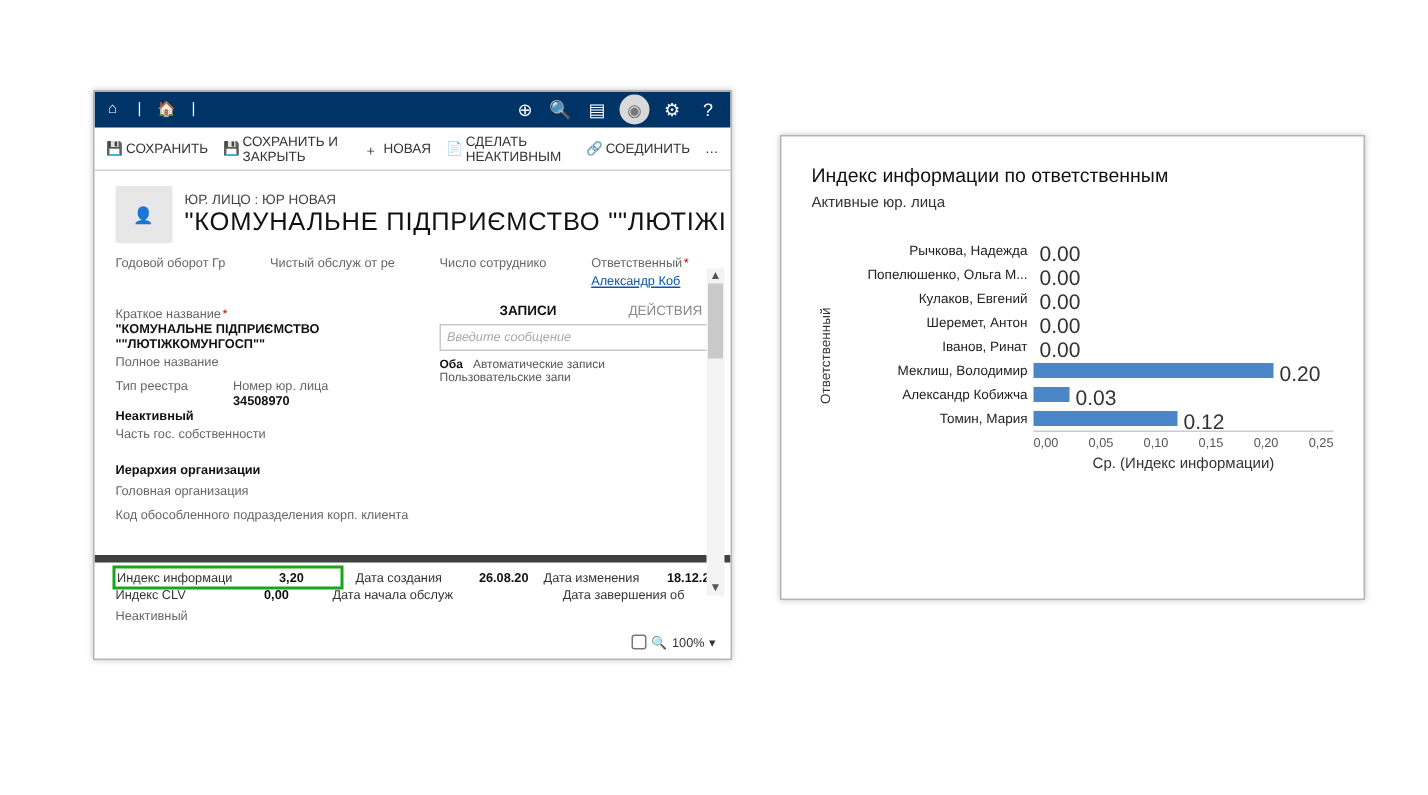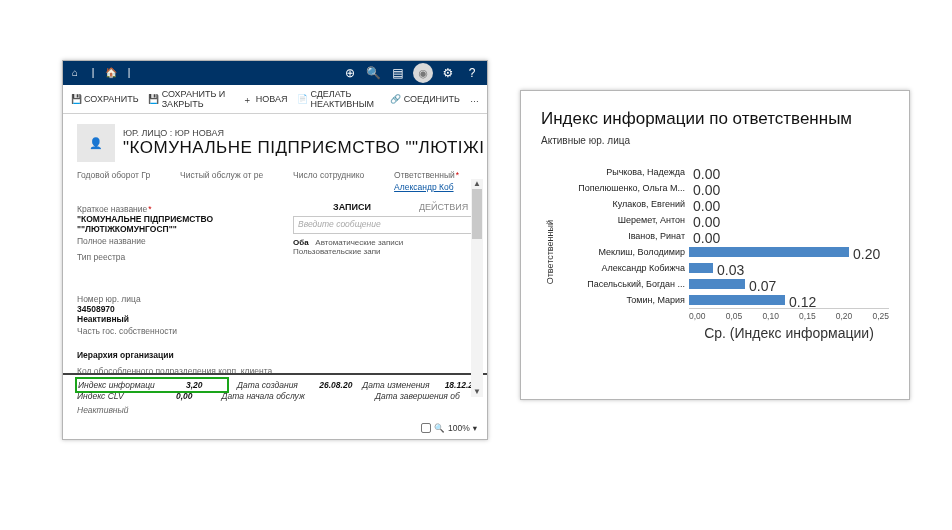--- a/index.html
+++ b/index.html
@@ -26,59 +26,59 @@
   .crm-fields { padding: 4px 14px; display: grid; grid-template-columns: repeat(4, auto); gap: 2px 16px; font-size: 8.5px; color:#666; }
   .crm-fields .lbl { white-space: nowrap; }
   .crm-fields .val { color:#0b57a4; text-decoration: underline; }
   .crm-fields .req::after { content:"*"; color:#c00; margin-left:1px; }
 
   .crm-body { display: flex; padding: 6px 14px 0 14px; gap: 20px; flex: 1; overflow: hidden; }
   .crm-left { flex: 1; font-size: 8.5px; color:#333; }
   .crm-left .section-label { color:#666; margin-top: 2px; }
   .crm-left .req::after { content:"*"; color:#c00; margin-left:1px; }
   .crm-left .bold { font-weight: 600; color:#111; }
-  .crm-left .row { display:flex; gap:30px; margin-top:4px;flex-direction:column; }
+  .crm-left .row { display:flex; gap:30px; margin-top:4px; }
   .crm-left .col { display:flex; flex-direction:column; }
   .crm-left .hier { font-weight:600; margin-top:14px; color:#111; }
 
   .crm-right { width: 180px; font-size: 8.5px; }
   .crm-right .tabs { display:flex; gap:8px; font-size:9px; }
   .crm-right .tabs .tab { color:#888; cursor:pointer;margin-left:40px; }
   .crm-right .tabs .tab.active { color:#111; font-weight:600; }
   .crm-right .msgbox { border:1px solid #c8c8c8; margin-top:4px; height:18px; padding:2px 4px; color:#aaa; font-style:italic; }
   .crm-right .sub { margin-top:4px; color:#555; font-size:8px; }
   .crm-right .sub b { color:#111; }
   .crm-vscroll { position:absolute; right:4px; top:118px; bottom:42px; width:12px; background:#f3f3f3; }
   .crm-vscroll .thumb { position:absolute; left:1px; right:1px; top:10px; height:50px; background:#c9c9c9; }
   .crm-vscroll .arr { position:absolute; left:0; right:0; height:10px; text-align:center; font-size:8px; color:#555; }
 
-  .crm-bottom { border-top:2px solid #404040; padding: 4px 14px 6px 14px; font-size: 8.5px; font-style: italic; }
+  .crm-bottom { border-top:5px solid #404040; padding: 4px 14px 6px 14px; font-size: 8.5px; }
   .crm-bottom .brow { display:flex; gap:10px; align-items:baseline; }
   .crm-bottom .brow .lbl { width:100px; color:#333; }
   .crm-bottom .brow .val { width:40px; color:#111; }
   .crm-bottom .brow .lbl2 { width:110px; color:#333; }
   .crm-bottom .hl { outline: 2px solid #1aa51a; padding:1px 1px; }
   .crm-status { text-align:right; padding:2px 10px 4px 0; font-size:8.5px; color:#333; }
   .crm-status .badge { display:inline-flex; align-items:center; gap:3px; }
   .crm-status .dot { width:10px; height:10px; border:1px solid #777; border-radius:2px; display:inline-block; background:#fff; position:relative; }
 
   
   .card { position: absolute; left: 520px; top: 90px; width: 390px; height: 310px; border: 1px solid #b5b5b5; box-shadow: 0 0 4px rgba(0,0,0,.25); background:#fff; padding: 18px 20px 14px 20px; }
-  .card h1 { font-size: 17px; font-weight: 400; color:#111; }
+  .card h1 { font-size: 13px; font-weight: 400; color:#111; }
   .card h2 { font-size: 10px; font-weight: 400; color:#333; margin-top: 6px; }
   .chart { margin-top: 18px; display:flex; }
   .ylab { writing-mode: vertical-rl; transform: rotate(180deg); font-size: 9px; color:#333; align-self:center; padding: 0 4px; }
   .plot { flex:1; }
   .barline { display:flex; align-items:center; height: 16px; font-size: 9px; }
   .barline .cat { width: 130px; text-align:right; padding-right:4px; color:#222; white-space:nowrap; overflow:hidden; text-overflow:ellipsis; }
   .barline .track { flex:1; height:12px; position:relative; }
   .barline .bar { position:absolute; left:0; top:1px; bottom:1px; background:#4b87c6; }
   .barline .dval { position:absolute; top:0; font-size:14px; color:#333; }
   .axis { margin-left:130px; border-top:1px solid #ccc; display:flex; justify-content:space-between; font-size:8.5px; color:#555; padding-top:2px; }
-  .xlab { text-align:center; font-size:14px; color:#333; margin-top:4px; margin-left:130px; }
+  .xlab { text-align:center; font-size:10px; color:#333; margin-top:4px; margin-left:130px; }
 </style>
 </head>
 <body>
 <div class="canvas">
 
 <div class="crm">
   <div class="crm-top">
     <div class="crm-top-left">
       <span>⌂</span>
       <span>|</span>
@@ -149,22 +149,22 @@
         </div>
         <div class="col">
           <div class="section-label">Номер юр. лица</div>
           <div class="bold">34508970</div>
         </div>
       </div>
       <div class="bold">Неактивный</div>
       <div class="section-label">Часть гос. собственности</div>
 
       <div class="hier">Иерархия организации</div>
+      <div class="section-label" style="margin-top:4px;">Головная организация</div>
       <div class="section-label" style="margin-top:6px;">Код обособленного подразделения корп. клиента</div>
-      <div class="section-label" style="margin-top:4px;">Головная организация</div>
     </div>
 
     <div class="crm-right">
       <div class="tabs">
         <span class="tab active">ЗАПИСИ</span>
         <span class="tab">ДЕЙСТВИЯ</span>
         <span class="tab">ПРИМЕЧАНИЯ</span>
       </div>
       <div class="msgbox">Введите сообщение</div>
       <div class="sub">
@@ -257,27 +257,20 @@
               </div>
             </div>
             <div class="barline">
               <div class="cat">Александр Кобижча</div>
               <div class="track">
                 <div class="bar" style="width:12%"></div>
                 <div class="dval" style="left:calc(12% + 4px)">0.03</div>
               </div>
             </div>
             <div class="barline">
-              <div class="cat">Пасельський, Богдан ...</div>
-              <div class="track">
-                <div class="bar" style="width:28.000000000000004%"></div>
-                <div class="dval" style="left:calc(28.000000000000004% + 4px)">0.07</div>
-              </div>
-            </div>
-            <div class="barline">
               <div class="cat">Томин, Мария</div>
               <div class="track">
                 <div class="bar" style="width:48%"></div>
                 <div class="dval" style="left:calc(48% + 4px)">0.12</div>
               </div>
             </div>
           </div>
       <div class="axis" id="axis">
             <span>0,00</span>
             <span>0,05</span>

